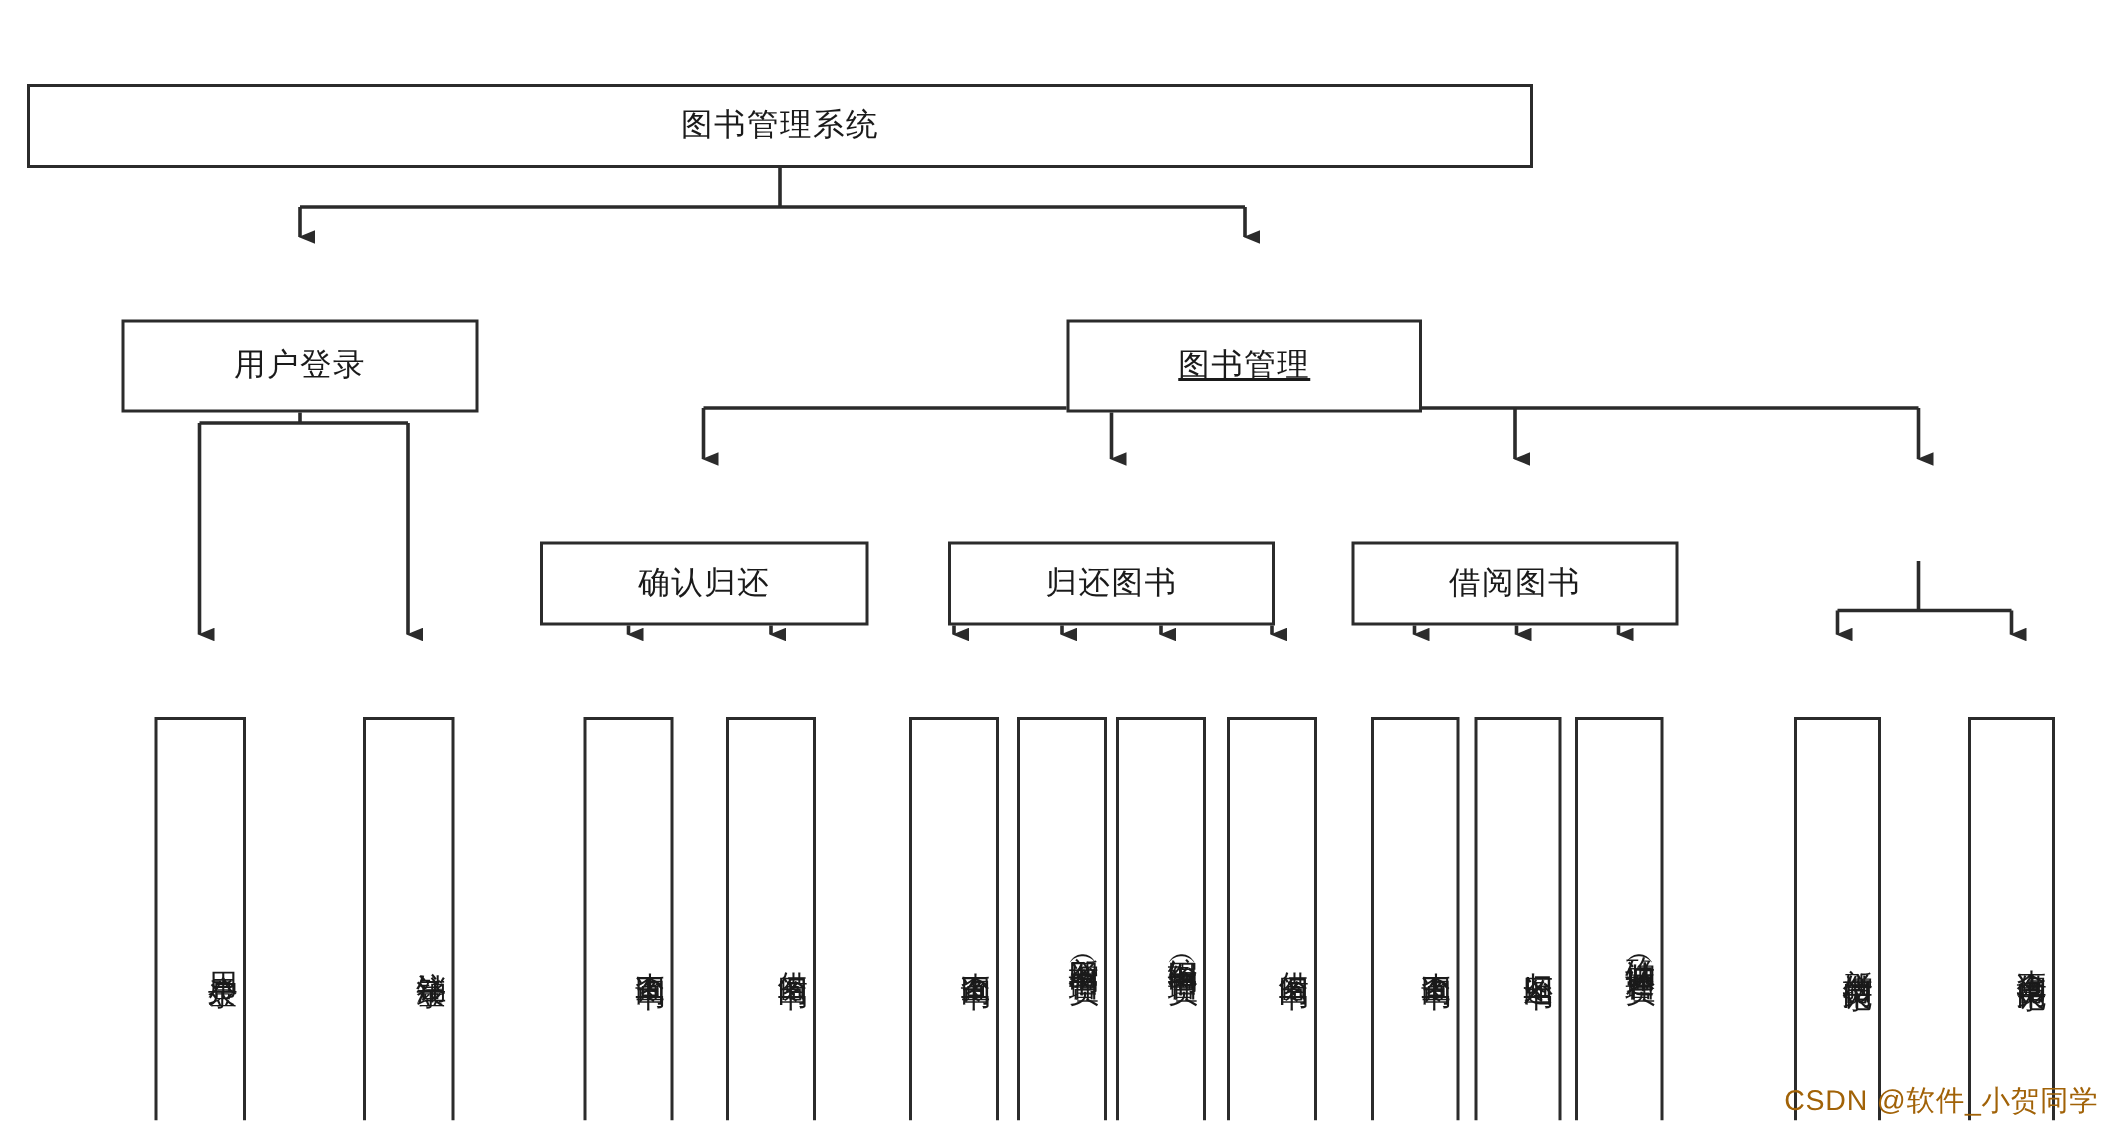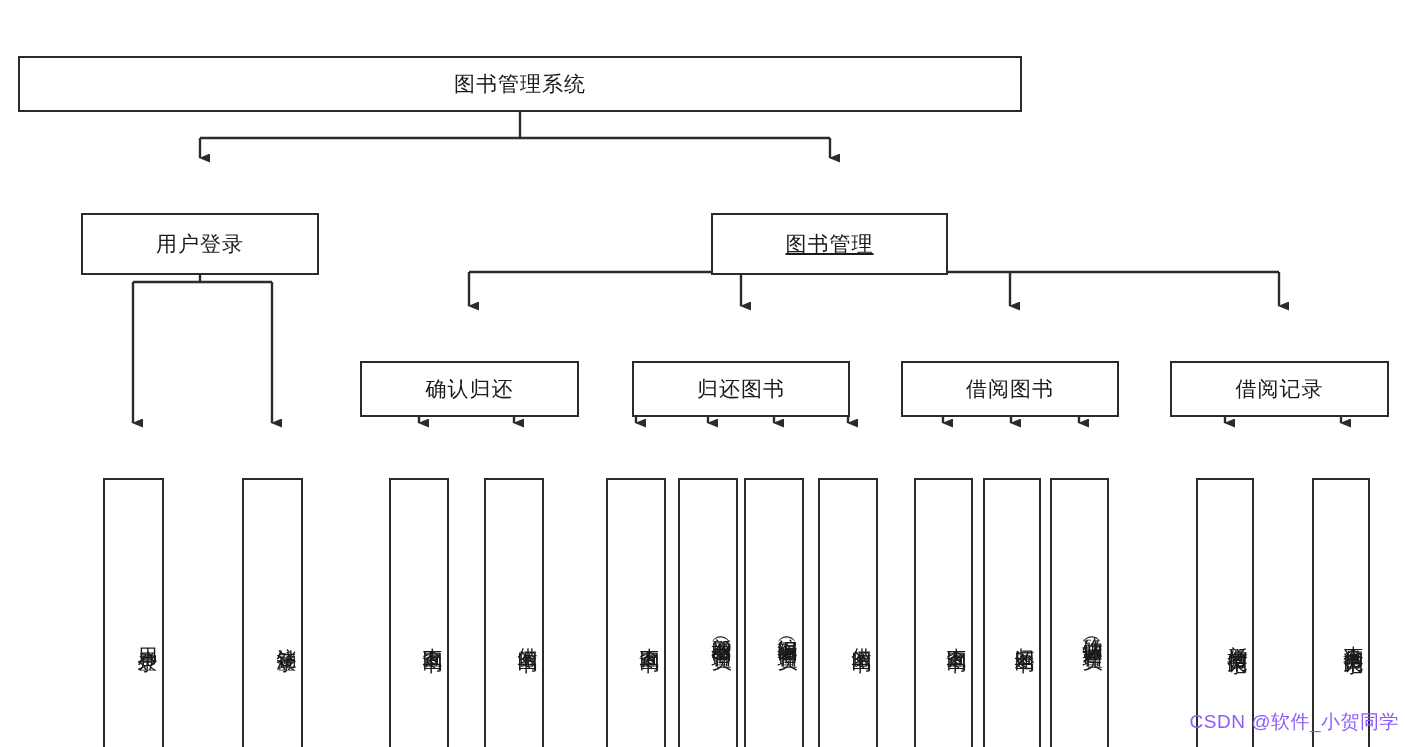--- a/index.html
+++ b/index.html
@@ -50,23 +50,23 @@
     position: absolute;
     left: 0;
     top: 0;
     width: 1405px;
     height: 747px;
     pointer-events: none;
   }
   .watermark {
     position: absolute;
     right: 6px;
-    bottom: 12px;
+    bottom: 0;
     font-size: 19px;
-    color: #8b5cf6;
+    color: #a16207;
     font-family: "Liberation Sans", "DejaVu Sans", sans-serif;
     white-space: nowrap;
     letter-spacing: 0.5px;
   }
 </style>
 </head>
 <body>
 
 <div id="canvas">
 
@@ -133,23 +133,20 @@
 
   <div class="node horiz" id="n-l3-0" style="left: 360px; top: 318px; width: 219px; height: 56px;">
     <span>确认归还</span>
   </div>
   <div class="node horiz" id="n-l3-1" style="left: 632px; top: 318px; width: 218px; height: 56px;">
     <span>归还图书</span>
   </div>
   <div class="node horiz" id="n-l3-2" style="left: 901px; top: 318px; width: 218px; height: 56px;">
     <span>借阅图书</span>
   </div>
-  <div class="node horiz" id="n-l3-3" style="left: 1170px; top: 318px; width: 219px; height: 56px;">
-    <span>借阅记录</span>
-  </div>
 
   <div class="node vert" id="n-leaf-0" style="left: 103px; top: 435px; width: 61px; height: 302px;">用户登录</div>
   <div class="node vert" id="n-leaf-1" style="left: 242px; top: 435px; width: 61px; height: 302px;">注销登录</div>
   <div class="node vert" id="n-leaf-2" style="left: 389px; top: 435px; width: 60px; height: 302px;">查询图书</div>
   <div class="node vert" id="n-leaf-3" style="left: 484px; top: 435px; width: 60px; height: 302px;">借阅图书</div>
   <div class="node vert" id="n-leaf-4" style="left: 606px; top: 435px; width: 60px; height: 302px;">查询图书</div>
   <div class="node vert tall" id="n-leaf-5" style="left: 678px; top: 435px; width: 60px; height: 302px;">新增图书（管理员）</div>
   <div class="node vert tall" id="n-leaf-6" style="left: 744px; top: 435px; width: 60px; height: 302px;">编辑图书（管理员）</div>
   <div class="node vert" id="n-leaf-7" style="left: 818px; top: 435px; width: 60px; height: 302px;">借阅图书</div>
   <div class="node vert" id="n-leaf-8" style="left: 914px; top: 435px; width: 59px; height: 302px;">查询图书</div>

